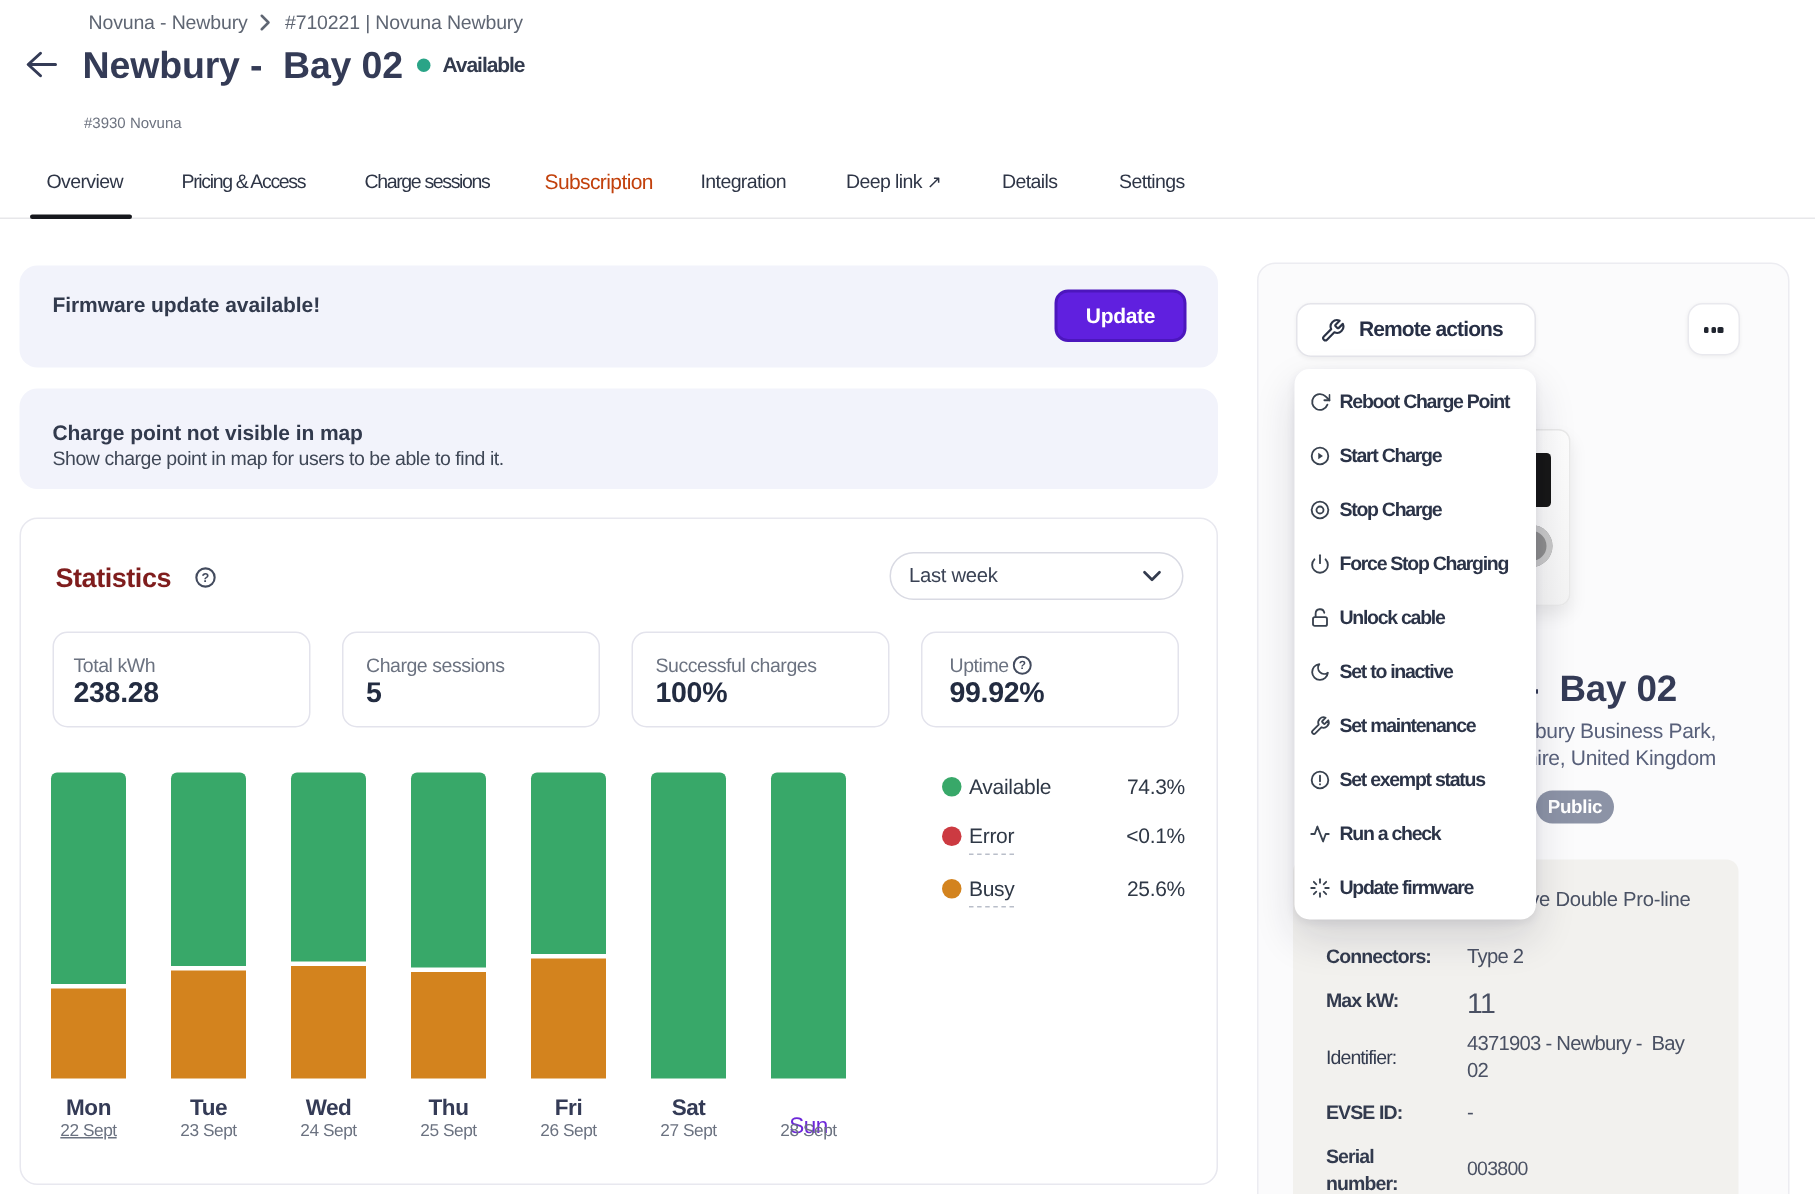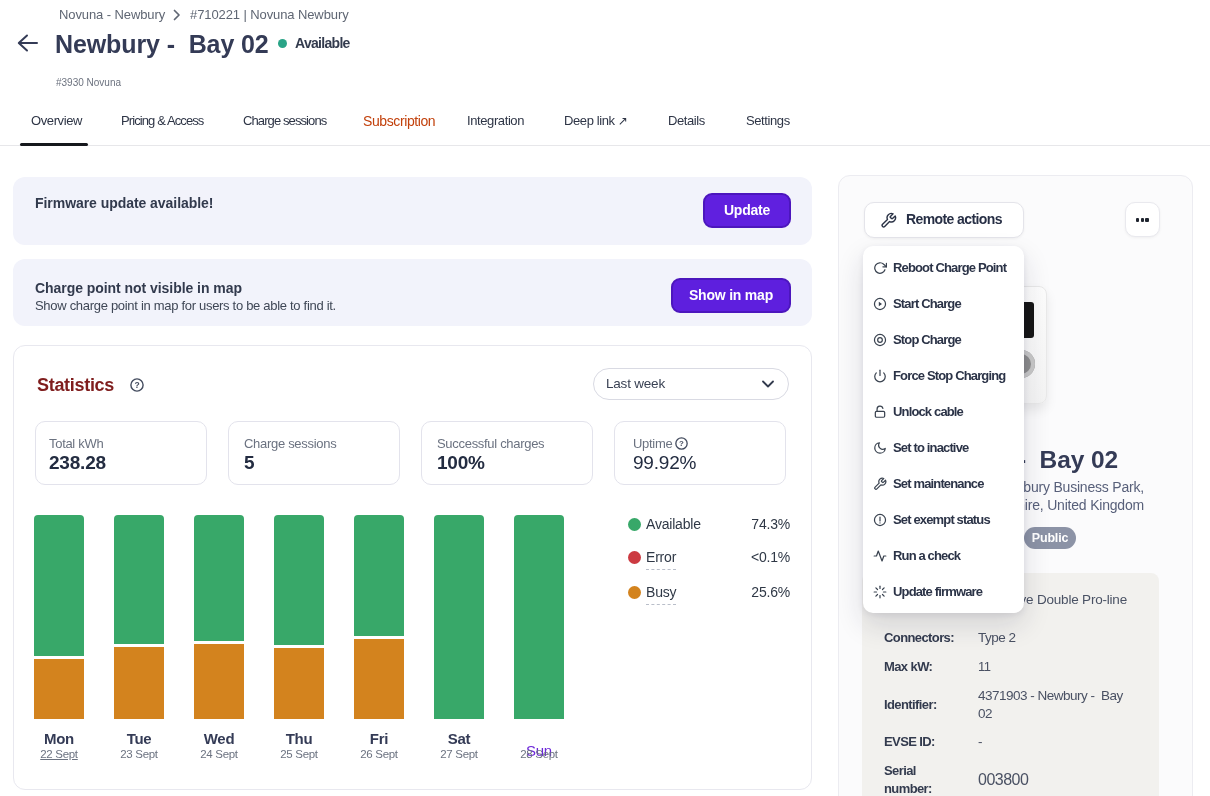--- a/index.html
+++ b/index.html
@@ -39,21 +39,20 @@
 <div class="abs" style="left:0; top:145px; width:1210px; height:1px; background:#e7e7ea;"></div>
 <div class="abs" style="left:20px; top:143px; width:68px; height:3px; background:#16181d; border-radius:2px;"></div>
 
 <div class="abs" style="left:13px; top:177px; width:799px; height:68px; background:#f2f3fb; border-radius:12px;"></div>
 <div class="abs" style="left:35px; top:195px; font-size:14px; font-weight:bold; color:#323a4d; letter-spacing:-0.05px;">Firmware update available!</div>
 <div class="abs" style="left:703px; top:193px; width:88px; height:35px; background:#6020df; border:2px solid #4c16bd; border-radius:9px; color:#fff; font-size:14px; font-weight:bold; text-align:center; line-height:31px; letter-spacing:-0.2px;">Update</div>
 
 <div class="abs" style="left:13px; top:259px; width:799px; height:67px; background:#f2f3fb; border-radius:12px;"></div>
 <div class="abs" style="left:35px; top:280px; font-size:14px; font-weight:bold; color:#323a4d; letter-spacing:-0.05px;">Charge point not visible in map</div>
 <div class="abs" style="left:35px; top:298px; font-size:13px; color:#3f4756; letter-spacing:-0.3px;">Show charge point in map for users to be able to find it.</div>
-<div class="abs" style="left:671px; top:278px; width:120px; height:35px; background:#5e1fde; border:2px solid #4c16bd; border-radius:9px; color:#fff; font-size:14px; font-weight:bold; text-align:center; line-height:31px; letter-spacing:-0.2px;">Show in map</div>
 
 <div class="abs" style="left:13px; top:345px; width:799px; height:445px; background:#fff; border:1px solid #e8e8ef; border-radius:12px;"></div>
 <div class="abs" style="left:37px; top:375px; font-size:18px; font-weight:bold; color:#7f1d1d; letter-spacing:-0.3px;">Statistics</div>
 <svg class="abs" style="left:130px; top:378px;" width="14" height="14" viewBox="0 0 14 14">
   <circle cx="7" cy="7" r="6.1" fill="none" stroke="#434b5e" stroke-width="1.4"></circle>
   <text x="7" y="10" font-size="8.5" font-weight="bold" fill="#434b5e" text-anchor="middle" font-family="Liberation Sans">?</text>
 </svg>
 
 <div class="abs" style="left:593px; top:368px; width:196px; height:32px; border:1px solid #d9dae3; border-radius:16px; background:#fff;"></div>
 <div class="abs" style="left:606px; top:376px; font-size:13.5px; color:#3a4254; letter-spacing:-0.2px;">Last week</div>
@@ -69,21 +68,21 @@
 <div class="abs" style="left:49px;  top:452px; font-size:19px; font-weight:bold; color:#232c41; letter-spacing:-0.2px;">238.28</div>
 <div class="abs" style="left:244px; top:436px; font-size:13px; color:#6b7280; letter-spacing:-0.3px;">Charge sessions</div>
 <div class="abs" style="left:244px; top:452px; font-size:19px; font-weight:bold; color:#232c41; letter-spacing:-0.2px;">5</div>
 <div class="abs" style="left:437px; top:436px; font-size:13px; color:#6b7280; letter-spacing:-0.3px;">Successful charges</div>
 <div class="abs" style="left:437px; top:452px; font-size:19px; font-weight:bold; color:#232c41; letter-spacing:-0.2px;">100%</div>
 <div class="abs" style="left:633px; top:436px; font-size:13px; color:#6b7280; letter-spacing:-0.3px;">Uptime</div>
 <svg class="abs" style="left:675px; top:437px;" width="13" height="13" viewBox="0 0 14 14">
   <circle cx="7" cy="7" r="6.1" fill="none" stroke="#434b5e" stroke-width="1.4"></circle>
   <text x="7" y="10" font-size="8.5" font-weight="bold" fill="#434b5e" text-anchor="middle" font-family="Liberation Sans">?</text>
 </svg>
-<div class="abs" style="left:633px; top:452px; font-size:19px; font-weight:normal; color:#232c41; letter-spacing:-0.2px;">99.92%</div>
+<div class="abs" style="left:633px; top:452px; font-size:19px; font-weight:bold; color:#232c41; letter-spacing:-0.2px;">99.92%</div>
 
 <div class="abs" style="left:34px;  top:515px; width:50px; height:141px; background:#38a869; border-radius:4px 4px 0 0;"></div>
 <div class="abs" style="left:114px; top:515px; width:50px; height:129px; background:#38a869; border-radius:4px 4px 0 0;"></div>
 <div class="abs" style="left:194px; top:515px; width:50px; height:126px; background:#38a869; border-radius:4px 4px 0 0;"></div>
 <div class="abs" style="left:274px; top:515px; width:50px; height:130px; background:#38a869; border-radius:4px 4px 0 0;"></div>
 <div class="abs" style="left:354px; top:515px; width:50px; height:121px; background:#38a869; border-radius:4px 4px 0 0;"></div>
 <div class="abs" style="left:434px; top:515px; width:50px; height:204px; background:#38a869; border-radius:4px 4px 0 0;"></div>
 <div class="abs" style="left:514px; top:515px; width:50px; height:204px; background:#38a869; border-radius:4px 4px 0 0;"></div>
 
 <div class="abs" style="left:34px;  top:659px; width:50px; height:60px; background:#d3831e;"></div>
@@ -127,29 +126,29 @@
 <div class="abs r" style="left:818px; top:445.5px; width:300px; font-size:24.5px; font-weight:bold; color:#343b56; letter-spacing:-0.1px;">Newbury -&nbsp; Bay 02</div>
 <div class="abs r" style="left:844px; top:479px; width:300px; font-size:14px; color:#58607a; letter-spacing:-0.2px;">1 Newbury Business Park,</div>
 <div class="abs r" style="left:844px; top:497px; width:300px; font-size:14px; color:#58607a; letter-spacing:-0.2px;">Berkshire, United Kingdom</div>
 <div class="abs" style="left:1024px; top:527px; width:52px; height:22px; background:#8c93a6; border-radius:11px; color:#fff; font-size:12.5px; font-weight:bold; text-align:center; line-height:22px; letter-spacing:-0.2px;">Public</div>
 
 <div class="abs" style="left:862px; top:573px; width:297px; height:250px; background:#f2f1ee; border-radius:8px;"></div>
 <div class="abs r" style="left:827px; top:592px; width:300px; font-size:13.5px; color:#4a5264; letter-spacing:-0.2px;">Alfen Eve Double Pro-line</div>
 <div class="abs" style="left:884px; top:630px; font-size:13px; font-weight:bold; color:#333b4e; letter-spacing:-0.6px;">Connectors:</div>
 <div class="abs" style="left:978px; top:630px; font-size:13.5px; color:#4a5163; letter-spacing:-0.5px;">Type 2</div>
 <div class="abs" style="left:884px; top:659px; font-size:13px; font-weight:bold; color:#333b4e; letter-spacing:-0.6px;">Max kW:</div>
-<div class="abs" style="left:978px; top:659px; font-size:13px; color:#4a5163; letter-spacing:-0.5px;">11</div>
-<div class="abs" style="left:884px; top:697px; font-size:13px; font-weight:bold; color:#333b4e; letter-spacing:-0.6px;text-align:center;">Identifier:</div>
+<div class="abs" style="left:978px; top:659px; font-size:19px; color:#4a5163; letter-spacing:-0.5px;">11</div>
+<div class="abs" style="left:884px; top:697px; font-size:13px; font-weight:normal; color:#333b4e; letter-spacing:-0.6px;text-align:center;">Identifier:</div>
 <div class="abs" style="left:978px; top:688px; font-size:13.5px; color:#4a5163; letter-spacing:-0.5px;">4371903 - Newbury -&nbsp; Bay</div>
 <div class="abs" style="left:978px; top:706px; font-size:13.5px; color:#4a5163; letter-spacing:-0.5px;">02</div>
 <div class="abs" style="left:884px; top:734px; font-size:13px; font-weight:bold; color:#333b4e; letter-spacing:-0.6px;">EVSE ID:</div>
 <div class="abs" style="left:978px; top:734px; font-size:13.5px; color:#4a5163; letter-spacing:-0.5px;">-</div>
 <div class="abs" style="left:884px; top:763px; font-size:13px; font-weight:bold; color:#333b4e; letter-spacing:-0.6px;">Serial</div>
 <div class="abs" style="left:884px; top:781px; font-size:13px; font-weight:bold; color:#333b4e; letter-spacing:-0.6px;">number:</div>
-<div class="abs" style="left:978px; top:771px; font-size:16px; color:#4a5163; letter-spacing:-0.5px;">003800</div>
+<div class="abs" style="left:978px; top:771px; font-size:13px; color:#4a5163; letter-spacing:-0.5px;">003800</div>
 
 <div class="abs" style="left:864px; top:202px; width:160px; height:36px; background:#fff; border:1px solid #e4e4ea; border-radius:10px; box-shadow:0 1px 3px rgba(0,0,0,0.05);"></div>
 <svg class="abs" style="left:880px; top:212px;" width="17" height="17" viewBox="0 0 24 24" fill="none" stroke="#2b3346" stroke-width="2" stroke-linecap="round" stroke-linejoin="round">
   <path d="M14.7 6.3a1 1 0 0 0 0 1.4l1.6 1.6a1 1 0 0 0 1.4 0l3.77-3.77a6 6 0 0 1-7.94 7.94l-6.91 6.91a2.12 2.12 0 0 1-3-3l6.91-6.91a6 6 0 0 1 7.94-7.94l-3.76 3.76z"></path>
 </svg>
 <div class="abs" style="left:906px; top:211px; font-size:14px; font-weight:bold; color:#272f45; letter-spacing:-0.6px;">Remote actions</div>
 
 <div class="abs" style="left:1125px; top:202px; width:35px; height:35px; background:#fff; border:1px solid #e9e9ee; border-radius:10px; box-shadow:0 1px 3px rgba(0,0,0,0.05);"></div>
 <div class="abs" style="left:1136px; top:218px; width:3.4px; height:3.6px; background:#20252f; border-radius:1px;"></div>
 <div class="abs" style="left:1140.6px; top:218px; width:3.4px; height:3.6px; background:#20252f; border-radius:1px;"></div>

